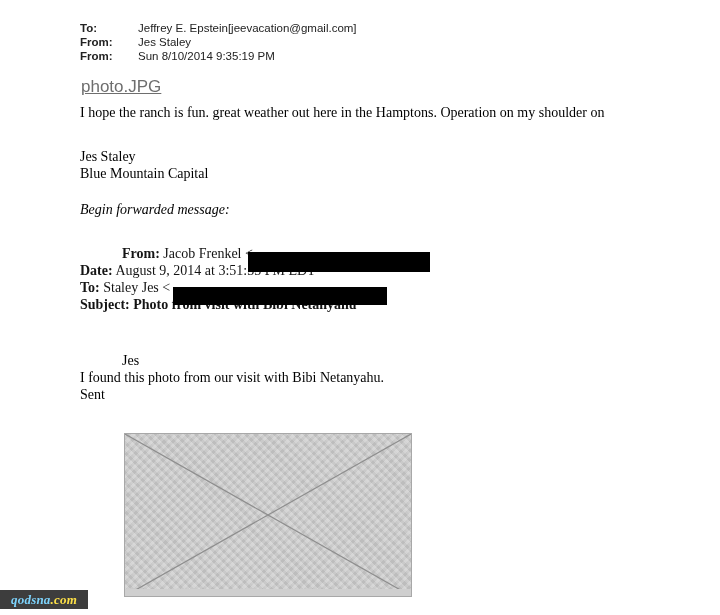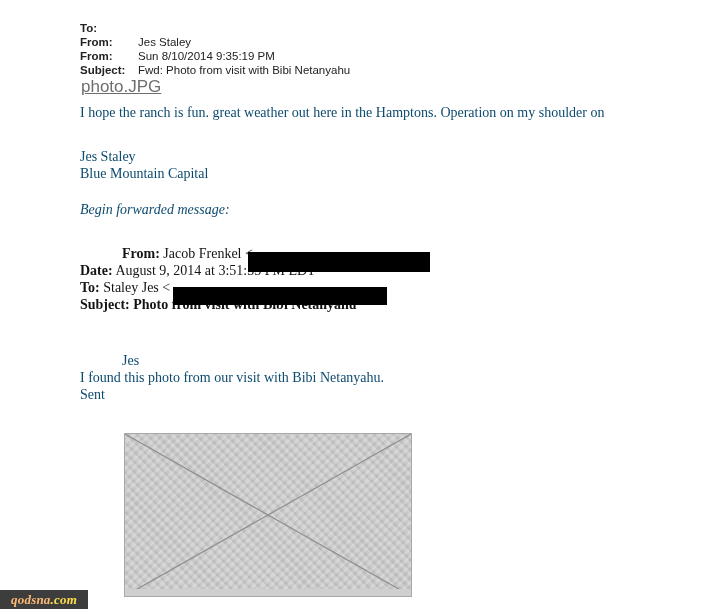--- a/index.html
+++ b/index.html
@@ -40,21 +40,21 @@
     text-decoration: underline;
     cursor: pointer;
   }
 
   
   .serif-block {
     position: absolute;
     left: 80px;
     font-size: 14px;
     line-height: 17px;
-    color: #0c4a6e;
+    color: #000000;
   }
   .body-para   { top: 104px; width: 575px; }
   .signature   { top: 148px; }
   .begin-fwd   { top: 201px; font-style: italic; }
 
   .line { display: block; }
 
   
   .fwd-headers {
     position: absolute;
@@ -109,41 +109,38 @@
     background: #3d3d3d;
     display: flex;
     align-items: center;
     justify-content: center;
     font-family: "Liberation Serif", serif;
     font-style: italic;
     font-weight: bold;
     font-size: 13px;
     letter-spacing: 0.2px;
   }
-  .wm-site { color: #fdba74; }
+  .wm-site { color: #7dd3fc; }
   .wm-tld  { color: #fde047; font-style: italic; }
 </style>
 </head>
 <body>
 
 <div class="email-headers">
   <div class="hdr-row">
     <span class="hdr-label">To:</span>
+    <span class="hdr-value">Jeffrey E. Epstein[jeevacation@gmail.com]</span>
   </div>
   <div class="hdr-row">
     <span class="hdr-label">From:</span>
     <span class="hdr-value">Jes Staley</span>
   </div>
   <div class="hdr-row">
     <span class="hdr-label">From:</span>
     <span class="hdr-value">Sun 8/10/2014 9:35:19 PM</span>
-  </div>
-  <div class="hdr-row">
-    <span class="hdr-label">Subject:</span>
-    <span class="hdr-value">Fwd: Photo from visit with Bibi Netanyahu</span>
   </div>
 </div>
 
 <a class="attachment-link">photo.JPG</a>
 
 <div class="serif-block body-para">
   <span class="line">I hope the ranch is fun.  great weather out here in the Hamptons. Operation on my shoulder on</span>
 </div>
 
 <div class="serif-block signature">

